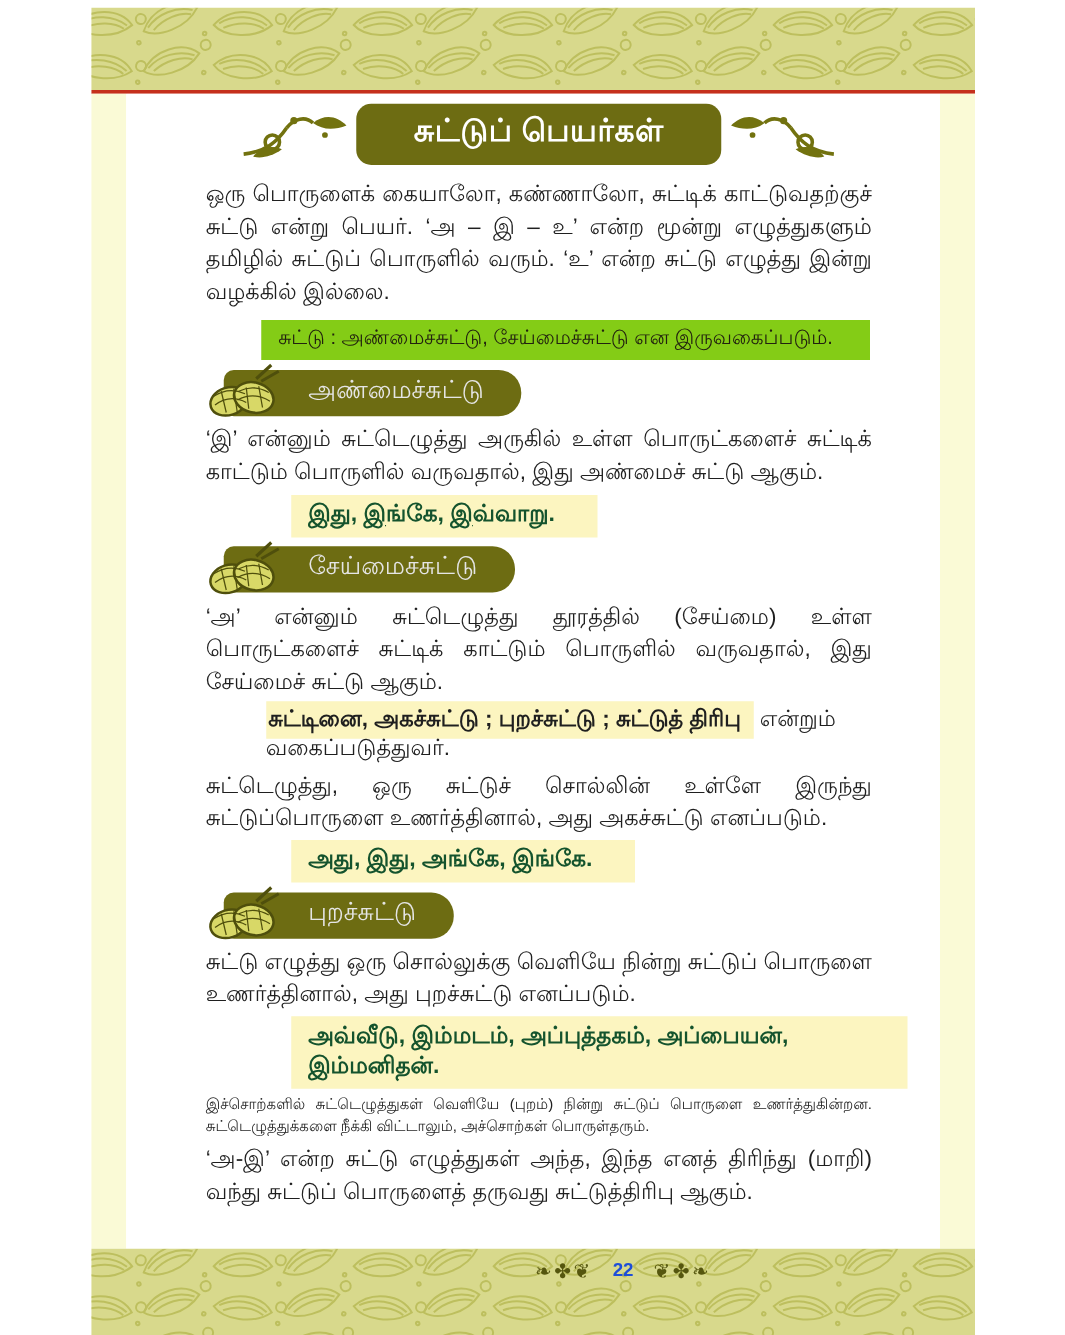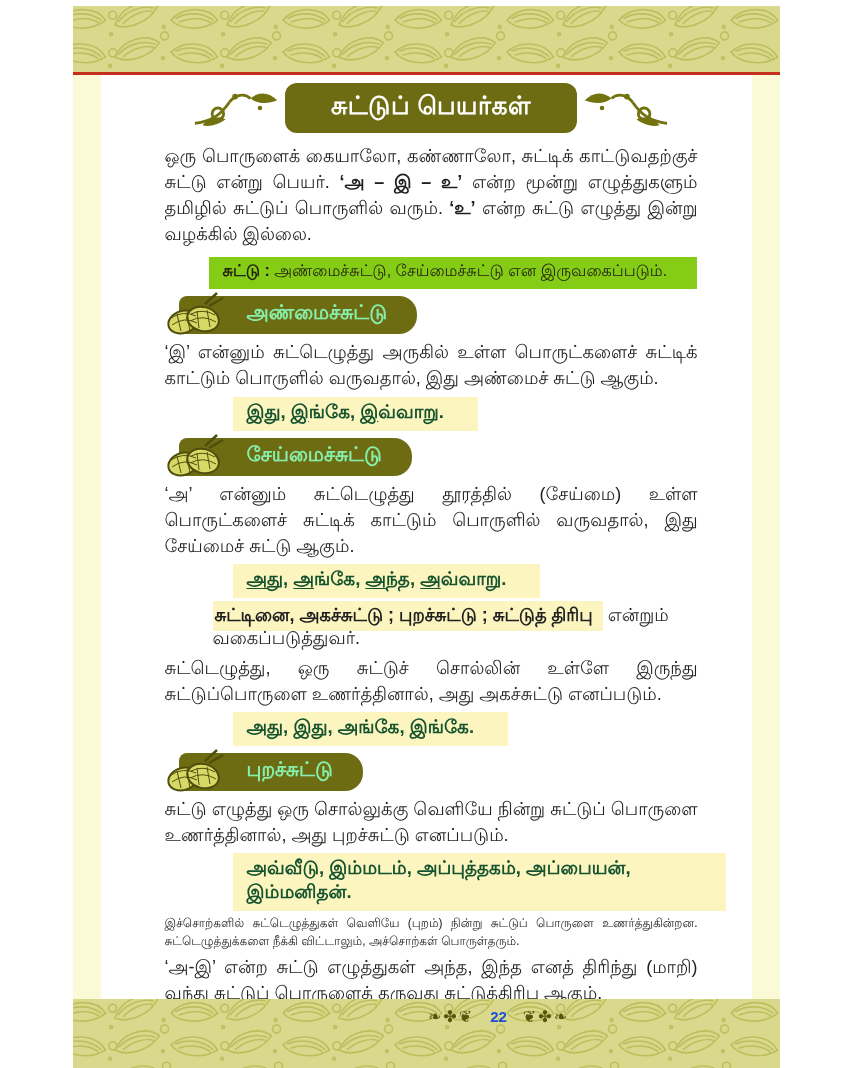--- a/index.html
+++ b/index.html
@@ -19,31 +19,31 @@
   .content{position:absolute;left:28px;right:28px;top:69px;bottom:75px;background:#ffffff;
            padding:0 26px 0 36px;overflow:hidden;color:#1f1f1f;}
 
   .header-row{display:flex;align-items:center;justify-content:center;gap:4px;margin:8px 0 0 0;}
   .title-box{background:#6d6c12;color:#ffffff;font-weight:bold;font-size:25px;
              padding:8px 46px 10px 46px;border-radius:12px;letter-spacing:.5px;white-space:nowrap;}
   .flourish{flex:0 0 auto;}
   .flourish.right{transform:scaleX(-1);}
 
   .intro{margin:10px 28px 0 28px;font-size:18px;line-height:1.45;text-align:justify;}
-  .b{font-weight:bold;}
+  .b{font-weight:normal;}
   .u{text-decoration:underline;text-underline-offset:3px;}
   .hl{background:#fcf5c0;padding:4px 10px 6px 2px;text-align:right;}
 
   .defbox{display:inline-block;background:#84cc16;margin:10px 0 0 72px;
           padding:5px 30px 7px 14px;font-size:16px;color:#22220f;}
 
   .section{margin-top:4px;}
   .section-heading{display:flex;align-items:center;height:44px;margin-left:28px;}
   .drums{position:relative;z-index:2;flex:0 0 auto;}
-  .pill{background:#6d6c12;color:#86efac;font-weight:bold;font-size:20px;white-space:nowrap;
+  .pill{background:#6d6c12;color:#e5e5e5;font-weight:normal;font-size:20px;white-space:nowrap;
         padding:5px 30px 8px 68px;border-radius:8px 18px 18px 8px;margin-left:-48px;}
 
   .body-text{margin:2px 28px 0 28px;font-size:18px;line-height:1.45;text-align:justify;}
   .example{display:inline-block;background:#fcf5c0;margin:5px 0 0 96px;
            padding:4px 34px 6px 14px;font-size:18.5px;font-weight:600;color:#14532d;}
   .classification{margin:7px 0 0 76px;font-size:18px;color:#1f1f1f;}
   .classification .hl{font-weight:bold;}
   .after-text{margin:4px 28px 0 28px;font-size:12px;line-height:1.45;text-align:justify;}
 
   
@@ -373,21 +373,20 @@
               <path d="M42 20 L45 37"></path>
           </g>
           <g stroke="#4f4f0c" stroke-width="2.5" fill="none">
             <path d="M40 14 L52 3"></path>
               <path d="M44 16 L58 8"></path>
           </g>
         </svg>
         <div class="pill">சேய்மைச்சுட்டு</div>
       </div>
       <p class="body-text">‘அ’ என்னும் சுட்டெழுத்து தூரத்தில் (சேய்மை) உள்ள பொருட்களைச் சுட்டிக் காட்டும் பொருளில் வருவதால், இது சேய்மைச் சுட்டு ஆகும்.</p>
-      <div><span class="example"><span class="u">அ</span><span>து, </span><span class="u">அ</span><span>ங்கே, </span><span class="u">அ</span><span>ந்த, </span><span class="u">அ</span><span>வ்வாறு.</span></span></div>
       <p class="classification"><span class="b hl">சுட்டினை, அகச்சுட்டு ;  புறச்சுட்டு ;  சுட்டுத் திரிபு</span><span>  என்றும் வகைப்படுத்துவர்.</span></p>
     </div>
 
     <div class="section">
       <p class="body-text">சுட்டெழுத்து, ஒரு சுட்டுச் சொல்லின் உள்ளே இருந்து சுட்டுப்பொருளை உணர்த்தினால், அது அகச்சுட்டு எனப்படும்.</p>
       <div><span class="example"><span>அது,  இது,  அங்கே,  இங்கே.</span></span></div>
     </div>
 
     <div class="section">
       <div class="section-heading">

